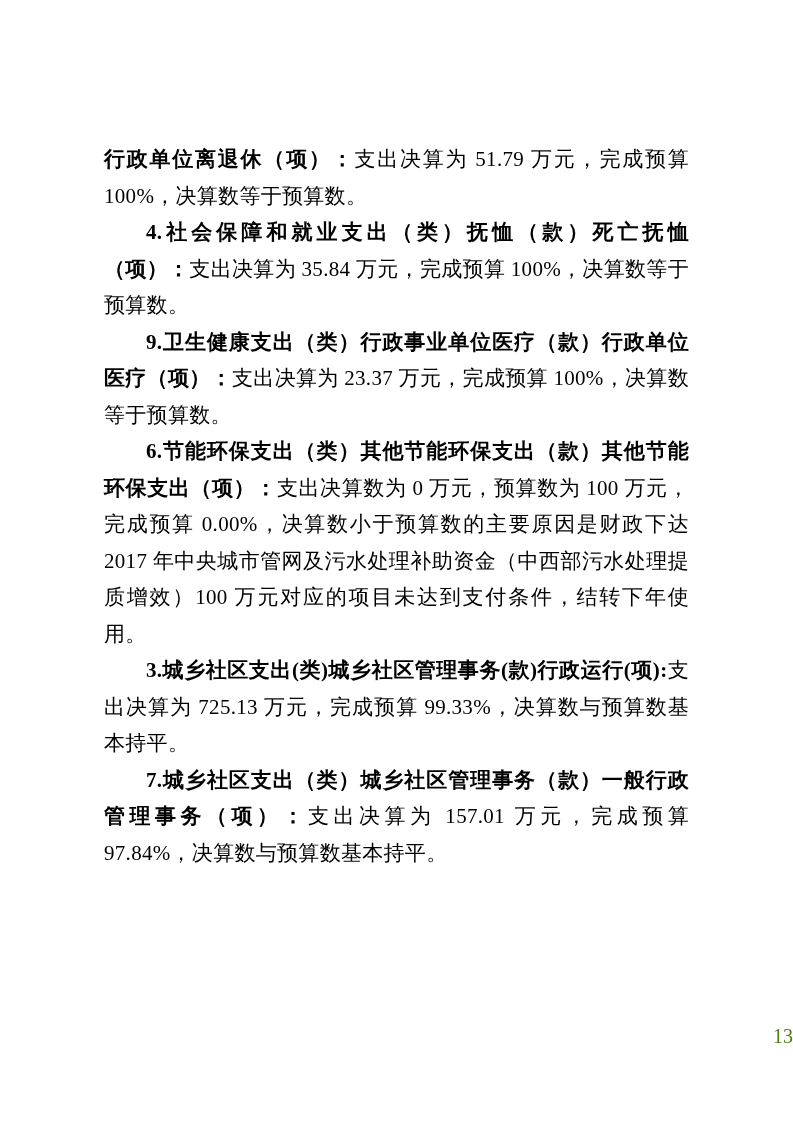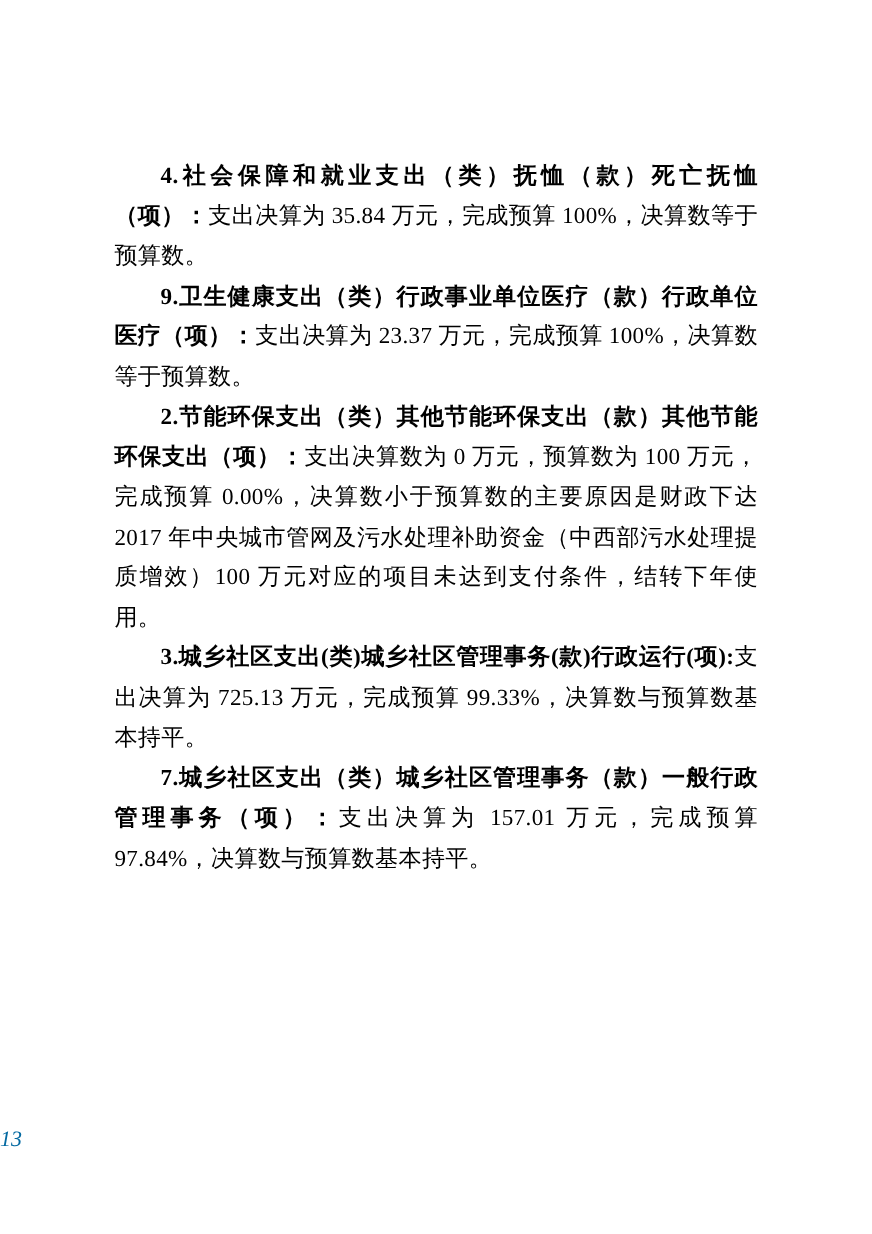--- a/index.html
+++ b/index.html
@@ -38,41 +38,41 @@
     font-weight: 700;
   }
   .body-text {
     font-weight: 400;
   }
   .footer {
     position: absolute;
     top: 1022px;
     left: 0;
     width: 100%;
-    text-align: left;
+    text-align: right;
     font-size: 20px;
     line-height: 28px;
-    color: #0369a1;
-    font-style: italic;
+    color: #4d7c0f;
   }
 </style>
 </head>
 <body>
 
 <div class="page">
   <div class="content">
 
+    <p class="para"><span class="lead">行政单位离退休（项）：</span><span class="body-text">支出决算为 51.79 万元，完成预算 100%，决算数等于预算数。</span></p>
 
 
     <p class="para indent"><span class="lead">4.社会保障和就业支出（类）抚恤（款）死亡抚恤（项）：</span><span class="body-text">支出决算为 35.84 万元，完成预算 100%，决算数等于预算数。</span></p>
 
     <p class="para indent"><span class="lead">9.卫生健康支出（类）行政事业单位医疗（款）行政单位医疗（项）：</span><span class="body-text">支出决算为 23.37 万元，完成预算 100%，决算数等于预算数。</span></p>
 
 
-    <p class="para indent"><span class="lead">2.节能环保支出（类）其他节能环保支出（款）其他节能环保支出（项）：</span><span class="body-text">支出决算数为 0 万元，预算数为 100 万元，完成预算 0.00%，决算数小于预算数的主要原因是财政下达 2017 年中央城市管网及污水处理补助资金（中西部污水处理提质增效）100 万元对应的项目未达到支付条件，结转下年使用。</span></p>
+    <p class="para indent"><span class="lead">6.节能环保支出（类）其他节能环保支出（款）其他节能环保支出（项）：</span><span class="body-text">支出决算数为 0 万元，预算数为 100 万元，完成预算 0.00%，决算数小于预算数的主要原因是财政下达 2017 年中央城市管网及污水处理补助资金（中西部污水处理提质增效）100 万元对应的项目未达到支付条件，结转下年使用。</span></p>
 
     <p class="para indent"><span class="lead">3.城乡社区支出(类)城乡社区管理事务(款)行政运行(项):</span><span class="body-text">支出决算为 725.13 万元，完成预算 99.33%，决算数与预算数基本持平。</span></p>
 
     <p class="para indent"><span class="lead">7.城乡社区支出（类）城乡社区管理事务（款）一般行政管理事务（项）：</span><span class="body-text">支出决算为 157.01 万元，完成预算 97.84%，决算数与预算数基本持平。</span></p>
 
   </div>
 
   <div class="footer">13</div>
 </div>
 

